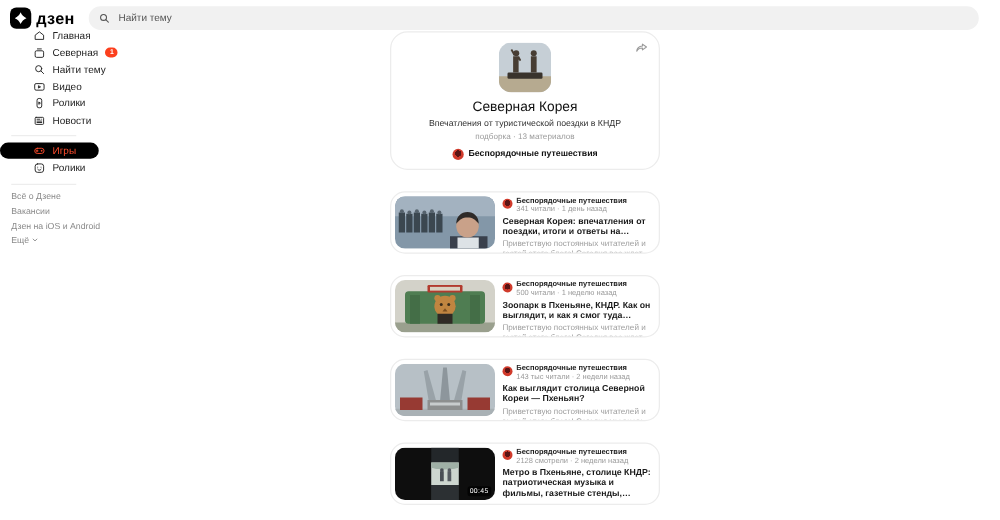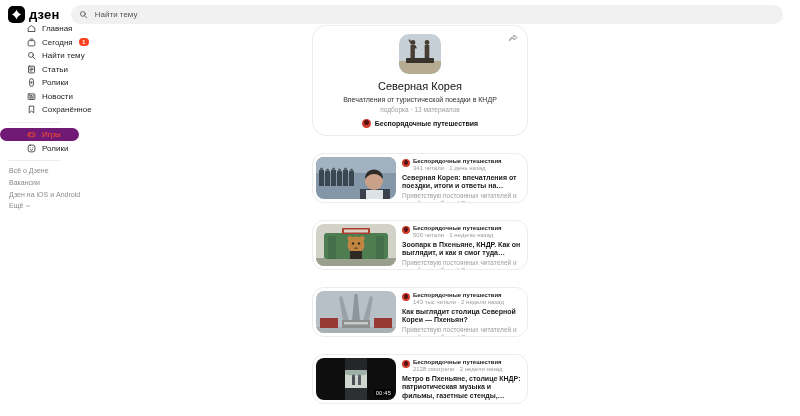--- a/index.html
+++ b/index.html
@@ -14,21 +14,21 @@
   .searchbar{position:absolute;left:71px;top:5px;width:712px;height:19px;background:#f1f1f1;
              border-radius:10px;display:flex;align-items:center;padding:0 8px;box-sizing:border-box;gap:5px;}
   .searchbar input{border:0;background:transparent;outline:none;font-size:8px;color:#333;width:100%;
                    font-family:"Liberation Sans","DejaVu Sans",sans-serif;}
   .searchbar input::placeholder{color:#555;opacity:1;}
 
   
   .sidebar{position:absolute;left:0;top:22px;width:300px;}
   .side-item{display:flex;align-items:center;gap:6px;height:13.5px;padding-left:27px;font-size:8px;color:#222;cursor:pointer;}
   .side-item svg{flex:0 0 auto;color:#222;}
-  .side-item.active{background:#701a75;border-radius:7px;color:#ff4d2d;width:52px;height:13px;margin:1px 0;}
+  .side-item.active{background:#000000;border-radius:7px;color:#ff4d2d;width:52px;height:13px;margin:1px 0;}
   .side-item.active svg{color:#ff4d2d;}
   .badge{min-width:8px;height:8px;border-radius:4px;background:#fc3f1d;color:#fff;font-size:5.5px;
          display:flex;align-items:center;justify-content:center;padding:0 1px;font-weight:700;}
   .side-divider{height:1px;background:#ededed;margin:5px 9px 5px 9px;width:52px;}
   .side-footer{padding-left:9px;}
   .side-footer a{display:block;font-size:7px;color:#8a8a8a;text-decoration:none;margin-bottom:3px;line-height:9px;cursor:pointer;}
   .more-link{display:flex;align-items:center;gap:2px;font-size:7px;color:#8a8a8a;cursor:pointer;}
 
   
   .main{position:absolute;left:312px;top:25px;width:216px;display:flex;flex-direction:column;gap:17px;}
@@ -91,56 +91,50 @@
       <svg width="9" height="9" viewBox="0 0 24 24" fill="none" stroke="currentColor" stroke-width="2" stroke-linejoin="round">
           <path d="M3 11 12 4l9 7v9H3Z"></path>
         </svg>
       <span>Главная</span>
     </div>
     <div class="side-item">
       <svg width="9" height="9" viewBox="0 0 24 24" fill="none" stroke="currentColor" stroke-width="2" stroke-linejoin="round">
           <rect x="3" y="7" width="18" height="14" rx="3"></rect>
           <path d="M7 3h10"></path>
         </svg>
-      <span>Сегодня</span>
+      <span>Северная</span>
       <span class="badge">1</span>
     </div>
     <div class="side-item">
       <svg width="9" height="9" viewBox="0 0 24 24" fill="none" stroke="currentColor" stroke-width="2" stroke-linecap="round">
           <circle cx="10.5" cy="10.5" r="6.5"></circle>
           <path d="M15.5 15.5 21 21"></path>
         </svg>
       <span>Найти тему</span>
     </div>
     <div class="side-item">
-      <svg width="9" height="9" viewBox="0 0 24 24" fill="none" stroke="currentColor" stroke-width="2" stroke-linecap="round" stroke-linejoin="round">
-          <rect x="4" y="3" width="16" height="18" rx="2"></rect>
-          <path d="M8 8h8M8 12h8M8 16h5"></path>
-        </svg>
-      <span>Статьи</span>
+      <svg width="9" height="9" viewBox="0 0 24 24" fill="none" stroke="currentColor" stroke-width="2" stroke-linejoin="round">
+          <rect x="2" y="5" width="20" height="14" rx="3"></rect>
+          <path d="M10 9.5 14.5 12 10 14.5Z"></path>
+        </svg>
+      <span>Видео</span>
     </div>
     <div class="side-item">
       <svg width="9" height="9" viewBox="0 0 24 24" fill="none" stroke="currentColor" stroke-width="2" stroke-linejoin="round">
           <rect x="7" y="2" width="10" height="20" rx="4"></rect>
           <path d="M10.8 9.5 14.2 12l-3.4 2.5Z"></path>
         </svg>
       <span>Ролики</span>
     </div>
     <div class="side-item">
       <svg width="9" height="9" viewBox="0 0 24 24" fill="none" stroke="currentColor" stroke-width="2" stroke-linecap="round" stroke-linejoin="round">
           <rect x="3" y="5" width="18" height="15" rx="2"></rect>
           <path d="M7 9h6M7 13h10M7 16h10M17 9h0"></path>
         </svg>
       <span>Новости</span>
-    </div>
-    <div class="side-item">
-      <svg width="9" height="9" viewBox="0 0 24 24" fill="none" stroke="currentColor" stroke-width="2" stroke-linejoin="round">
-          <path d="M6 3h12v18l-6-5-6 5Z"></path>
-        </svg>
-      <span>Сохранённое</span>
     </div>
 
     <div class="side-divider"></div>
 
     <div class="side-item active">
       <svg width="9" height="9" viewBox="0 0 24 24" fill="none" stroke="currentColor" stroke-width="2" stroke-linecap="round" stroke-linejoin="round">
           <rect x="2" y="7" width="20" height="11" rx="5.5"></rect>
           <path d="M7 10.5v4M5 12.5h4"></path>
           <circle cx="16.5" cy="12.5" r="0.8" fill="currentColor"></circle>
         </svg>

